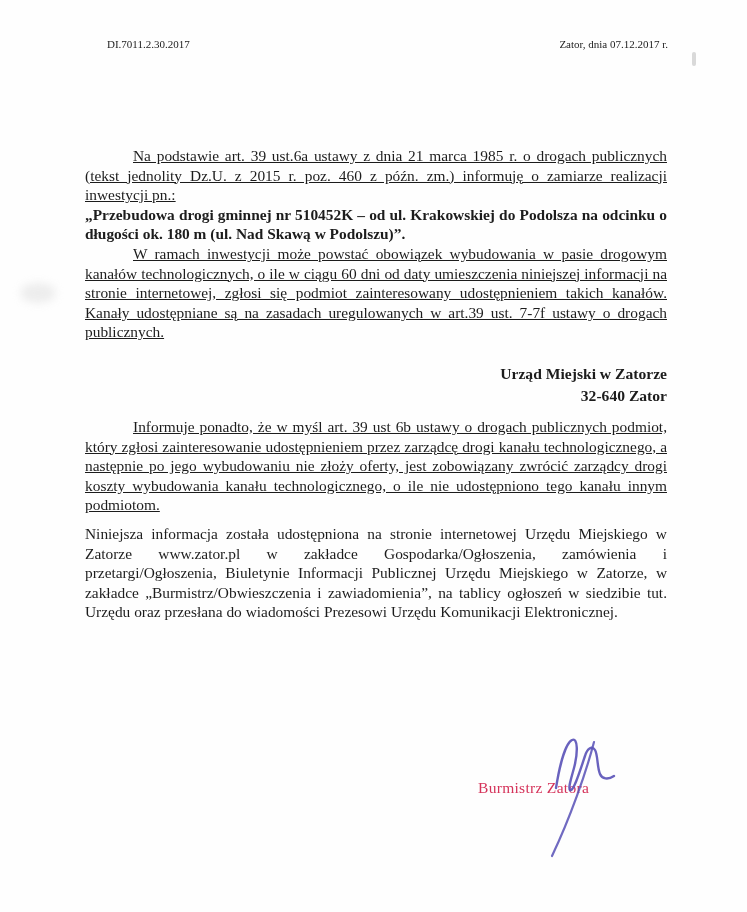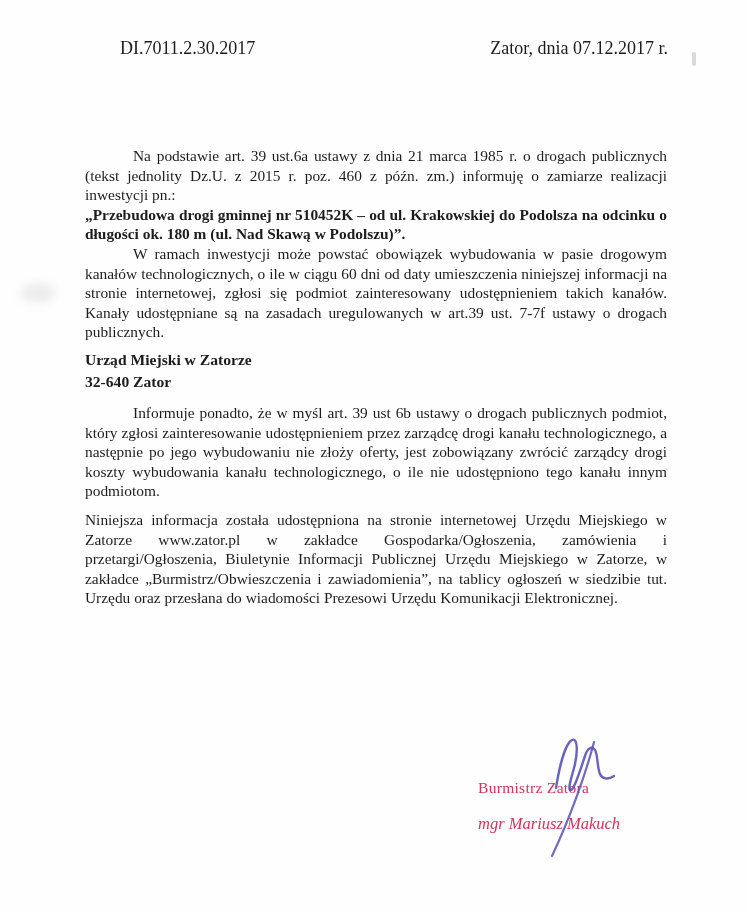--- a/index.html
+++ b/index.html
@@ -12,23 +12,23 @@
   }
   .page{
     position:relative;
     width:747px;height:912px;
     background:#fefefe;
     overflow:hidden;
   }
   
   .header{
     position:absolute;
-    top:38px;left:120px;right:79px;
+    top:38px;left:107px;right:79px;
     display:flex;justify-content:space-between;
-    font-size:18px;
+    font-size:11px;
     gap:8px;
   }
   
   .doc-title{
     position:absolute;
     top:83px;left:0;right:0;
     text-align:center;
     font-size:17.5px;
     font-weight:bold;
     letter-spacing:0.5px;
@@ -36,25 +36,25 @@
   
   .body-block{
     position:absolute;
     top:146px;left:85px;
     width:582px;
     font-size:15.4px;
     line-height:19.6px;
     text-align:justify;
   }
   .body-block p{margin:0;}
-  p.indent{text-indent:48px;}
+  p.indent{text-indent:48px;text-decoration:underline;}
   p.bold-par{font-weight:bold;}
   .address{
-    margin-top:7px;
-    text-align:left;
+    margin-top:21px;
+    text-align:right;
     font-weight:bold;
     line-height:22px;
     font-size:15.6px;
   }
   .gap-sm{margin-top:10px !important;}
   .gap-md{margin-top:9px !important;}
   .link{
     text-underline-offset:2px;
     color:inherit;
     cursor:pointer;
@@ -120,21 +120,20 @@
       <div>32-640 Zator</div>
     </div>
 
     <p class="indent gap-sm">Informuje ponadto, że w myśl art. 39 ust 6b ustawy o drogach publicznych podmiot, który zgłosi zainteresowanie udostępnieniem przez zarządcę drogi kanału technologicznego, a następnie po jego wybudowaniu nie złoży oferty, jest zobowiązany zwrócić zarządcy drogi koszty wybudowania kanału technologicznego, o ile nie udostępniono tego kanału innym podmiotom.</p>
 
     <p class="gap-md"><span>Niniejsza informacja została udostępniona na stronie internetowej Urzędu Miejskiego w Zatorze </span><span class="link">www.zator.pl</span><span> w zakładce Gospodarka/Ogłoszenia, zamówienia i przetargi/Ogłoszenia, Biuletynie Informacji Publicznej Urzędu Miejskiego w Zatorze, w zakładce „Burmistrz/Obwieszczenia i zawiadomienia”, na tablicy ogłoszeń w siedzibie tut. Urzędu oraz przesłana do wiadomości Prezesowi Urzędu Komunikacji Elektronicznej.</span></p>
   </div>
 
   <div class="stamp">
     <div class="stamp-title">Burmistrz Zatora</div>
-    <div class="stamp-name">mgr Mariusz Makuch</div>
   </div>
 
   <svg class="sig-svg" viewBox="0 0 120 135">
     <path d="M36,55 C40,30 46,10 52,7 C58,4 58,20 54,35 C51,46 48,55 50,57 C53,60 60,38 65,23 C67,16 72,12 75,17 C78,22 77,34 80,41 C82,46 88,47 94,43" fill="none" stroke-width="2.4" stroke-linecap="round" stroke-linejoin="round" opacity="0.92" stroke="#5c55b8"></path>
     <path d="M74,9 C66,40 50,85 32,123" fill="none" stroke-width="2.2" stroke-linecap="round" opacity="0.88" stroke="#5c55b8"></path>
   </svg>
 
   <div class="artifact-right"></div>
   <div class="artifact-left"></div>
 

